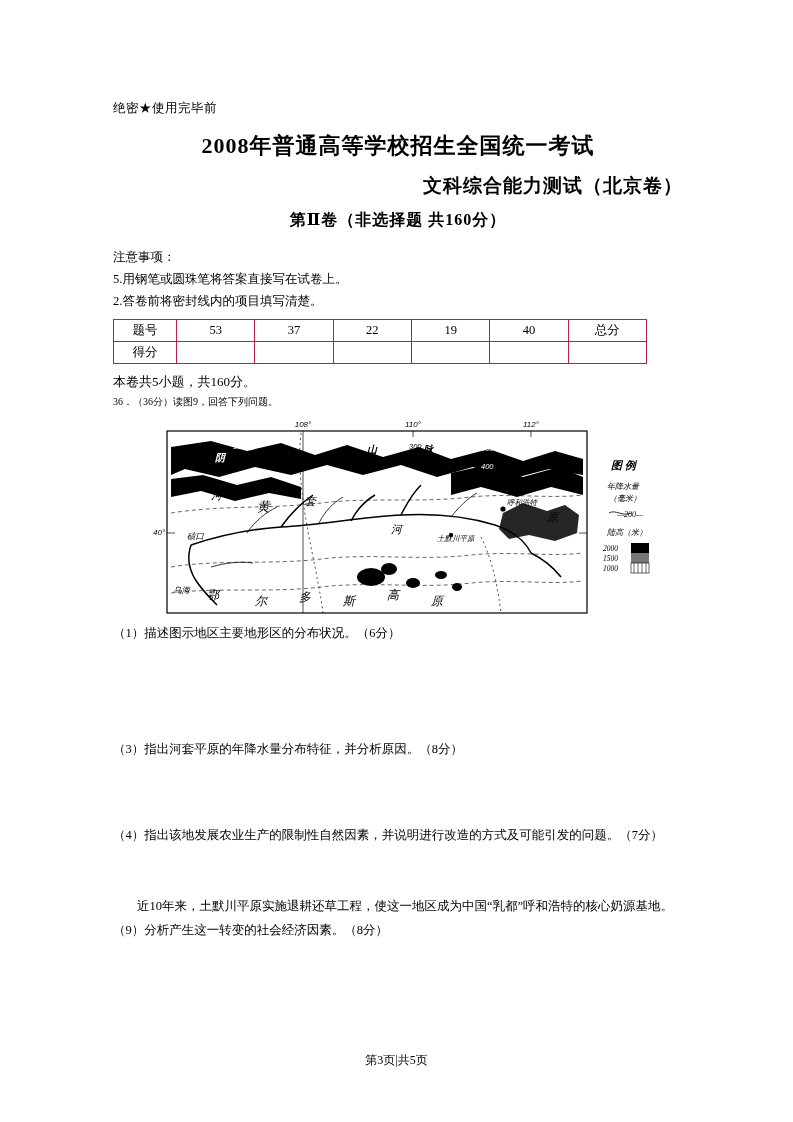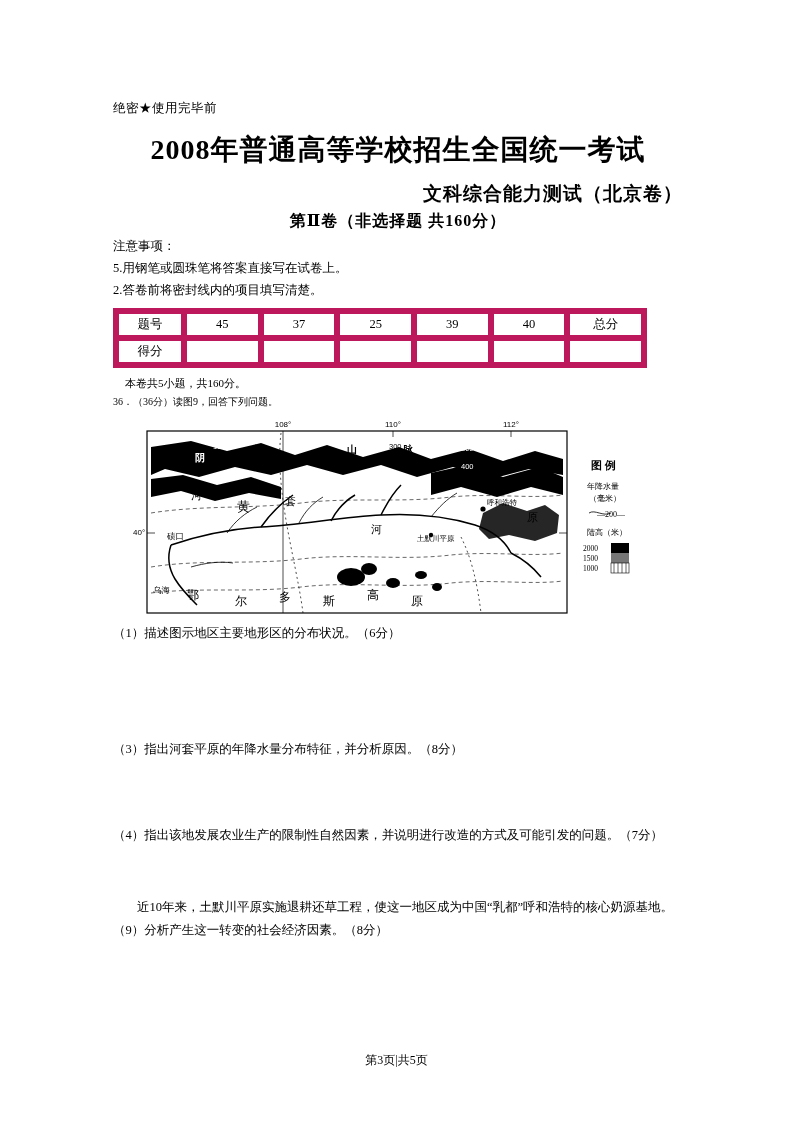--- a/index.html
+++ b/index.html
@@ -27,74 +27,74 @@
     top: 88px;
     width: 570px;
   }
   .secret-line {
     font-size: 12.5px;
     letter-spacing: 0.5px;
     margin-bottom: 14px;
   }
   .title-main {
     text-align: center;
-    font-size: 28px;
+    font-size: 22px;
     font-weight: bold;
     letter-spacing: 1px;
     margin-top: 4px;
   }
   .title-sub {
     text-align: right;
     font-size: 19px;
     font-weight: bold;
     letter-spacing: 1px;
     margin-top: 12px;
   }
   .title-part {
     text-align: center;
     font-size: 16px;
     font-weight: bold;
     letter-spacing: 1px;
-    margin-top: 4px;
+    margin-top: 11px;
   }
   .notes {
     font-size: 12.5px;
     line-height: 1.75;
-    margin-top: 4px;
+    margin-top: 16px;
   }
   table.score-table {
     border-collapse: collapse;
     margin-top: 6px;
     width: 534px;
     table-layout: fixed;
   }
   table.score-table td {
-    border: 6px solid #be185d;
+    border: 1px solid #be185d;
     height: 21px;
     text-align: center;
     font-size: 12.5px;
     padding: 0;
   }
   table.score-table td.first {
     width: 62px;
   }
   .after-table {
-    font-size: 11px;
+    font-size: 13px;
     line-height: 1.8;
     margin-top: 6px;
-    margin-left: 12px;
   }
   .q-line {
     font-size: 10px;
     line-height: 1.8;
   }
   .fig-wrap {
     margin-top: 6px;
-    margin-left: 18px;
+    margin-left: 38px;
     width: 516px;
+    font-style: italic;
   }
   svg.map {
     display: block;
   }
   .sub-q {
     font-size: 12.5px;
     line-height: 1.9;
   }
   .indent {
     text-indent: 24px;
@@ -128,24 +128,24 @@
     <div class="notes">
       <div>注意事项：</div>
       <div>5.用钢笔或圆珠笔将答案直接写在试卷上。</div>
       <div>2.答卷前将密封线内的项目填写清楚。</div>
     </div>
 
     <table class="score-table">
       <tbody>
           <tr>
         <td class="first">题号</td>
-        <td>45</td>
+        <td>53</td>
         <td>37</td>
-        <td>25</td>
-        <td>39</td>
+        <td>22</td>
+        <td>19</td>
         <td>40</td>
         <td>总分</td>
       </tr>
       <tr>
         <td class="first">得分</td>
         <td></td>
         <td></td>
         <td></td>
         <td></td>
         <td></td>

